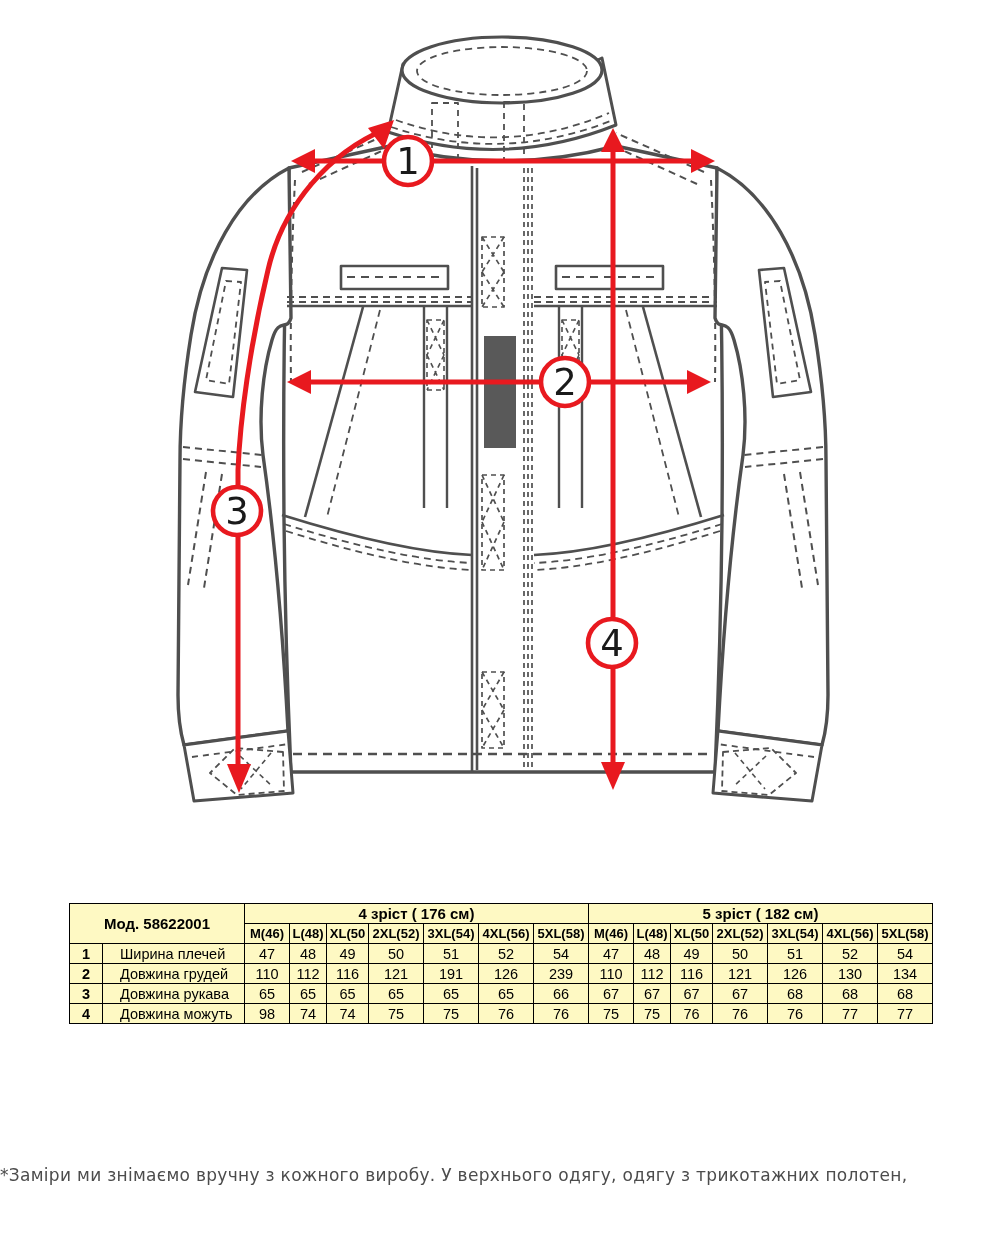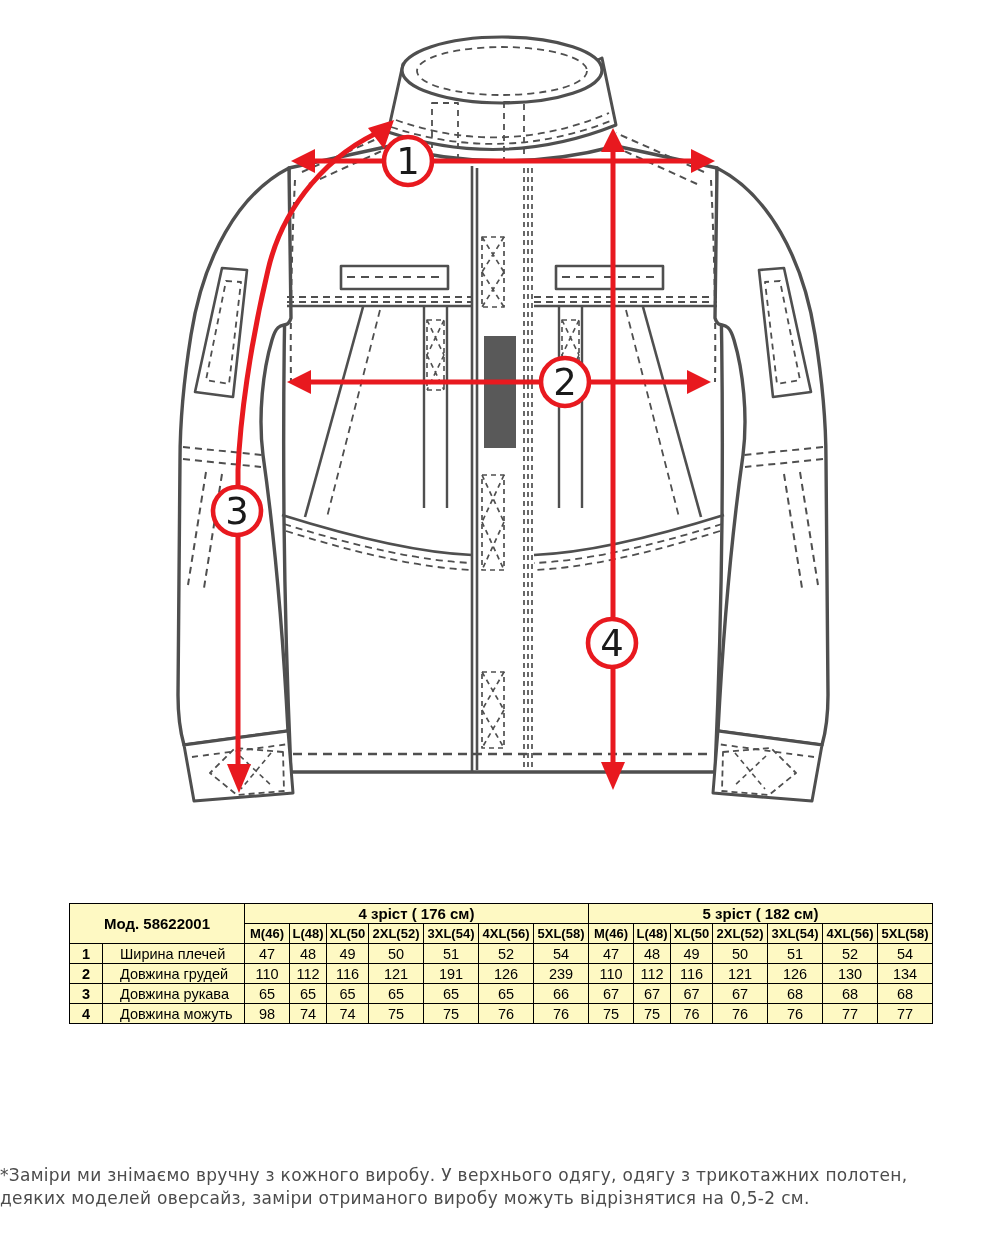--- a/index.html
+++ b/index.html
@@ -309,16 +309,15 @@
             <td class="val-cell">76</td>
             <td class="val-cell">77</td>
             <td class="val-cell">77</td>
           </tr>
         </tbody>
     </table>
   </div>
 
   <div class="footnote">
     <div>*Заміри ми знімаємо вручну з кожного виробу.  У верхнього одягу, одягу з трикотажних полотен,</div>
-    <div>деяких моделей оверсайз, заміри отриманого виробу можуть відрізнятися на  0,5-2 см.</div>
   </div>
 
 </div>
 
 </body></html>

